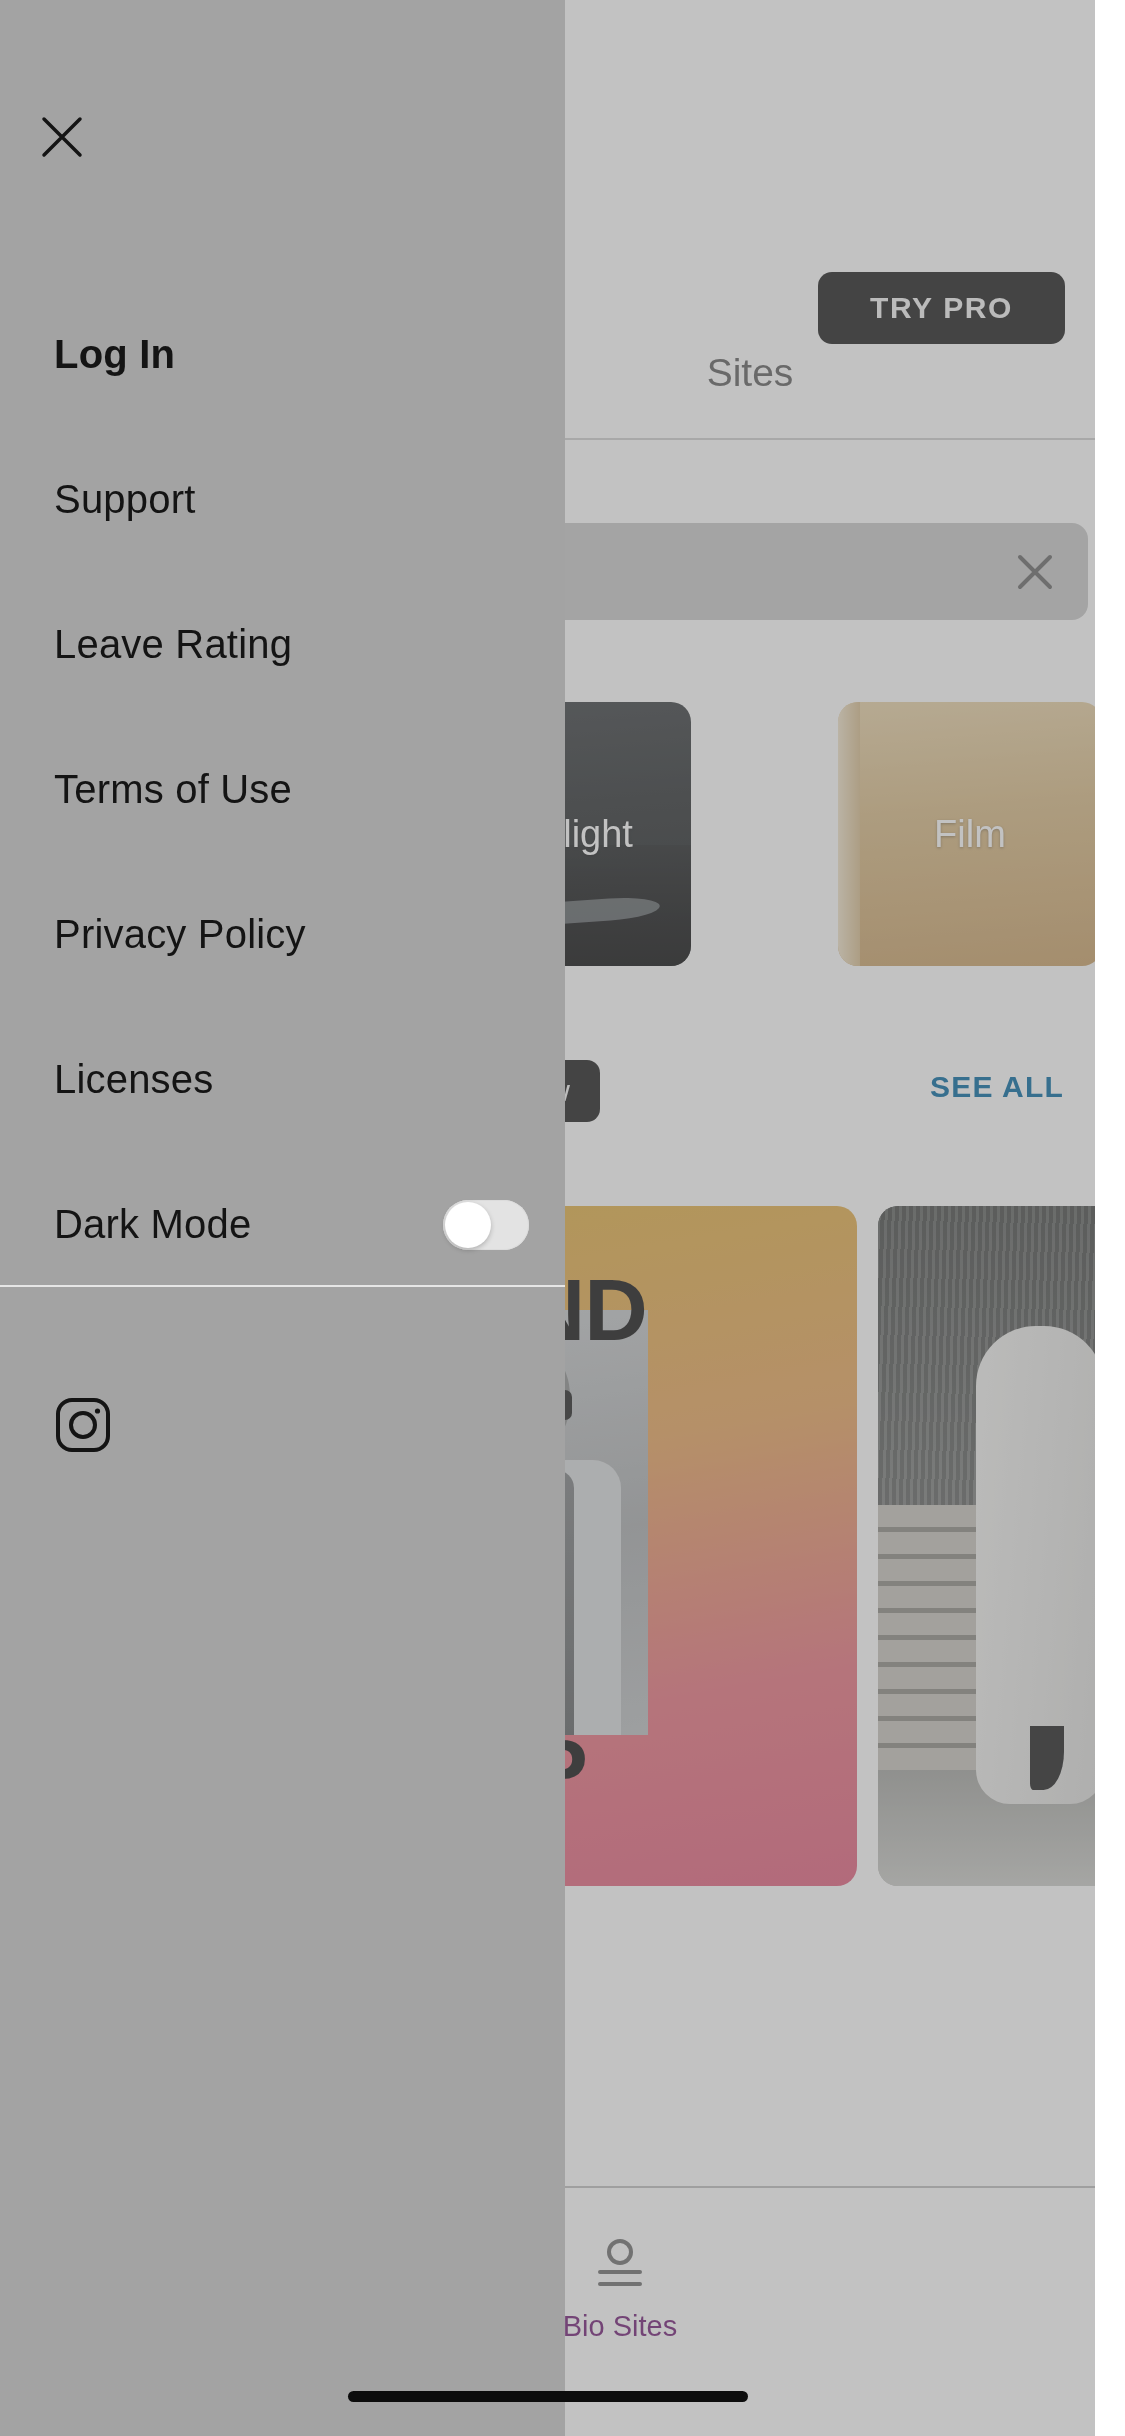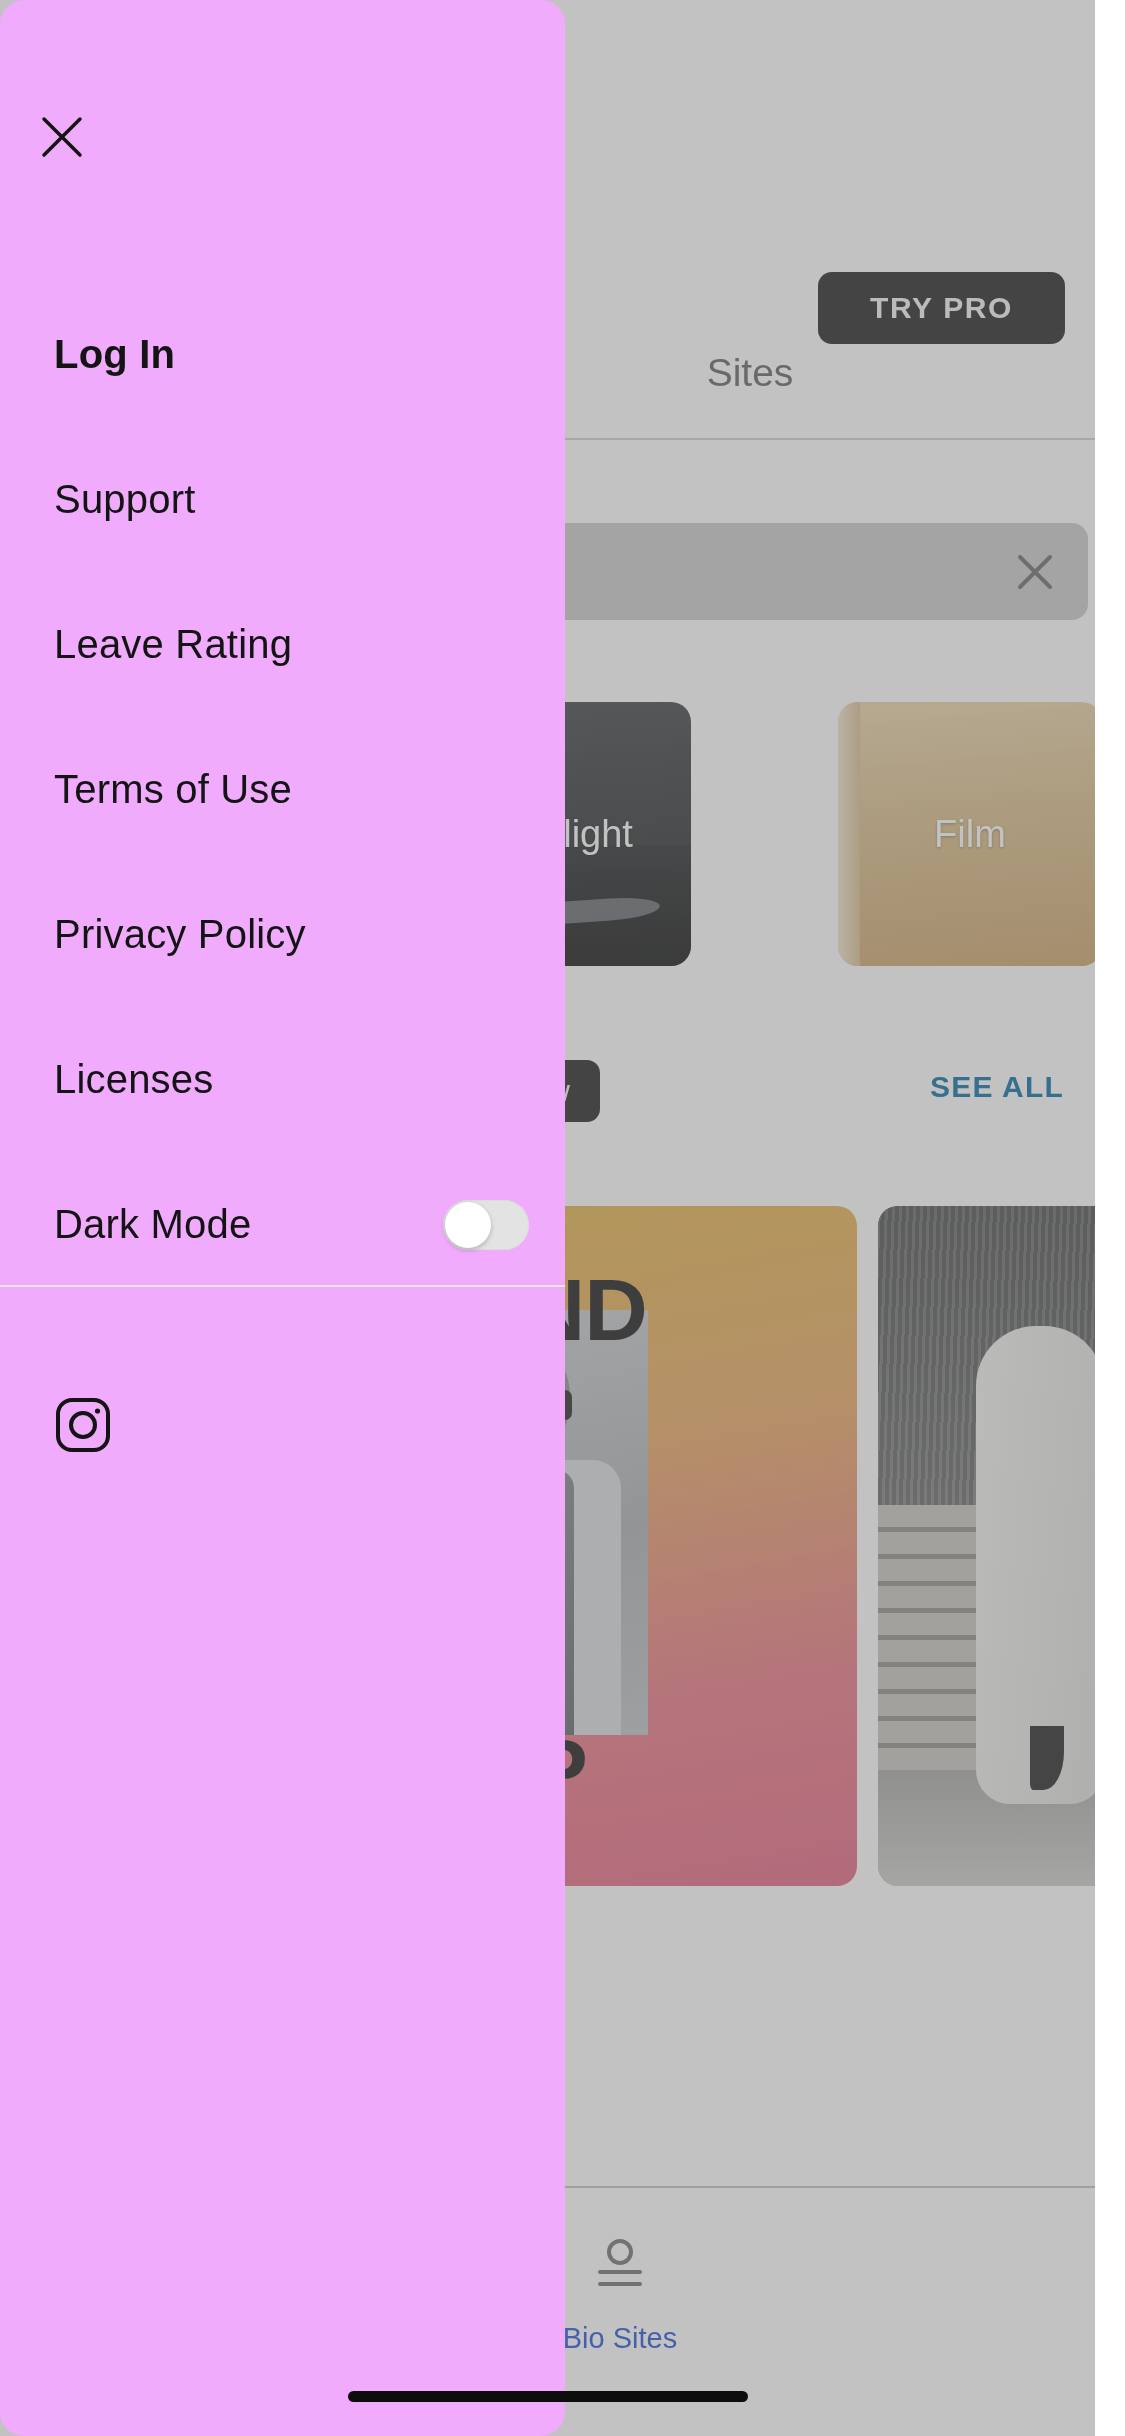--- a/index.html
+++ b/index.html
@@ -171,31 +171,31 @@
     border-radius:50%; background:#131313;
   }
   .fab:before {
     content:""; position:absolute; left:34px; top:61px; width:60px; height:6px;
     background:#ffffff; border-radius:3px;
   }
   .navitem { position:absolute; top:40px; width:200px; text-align:center; }
   .nav-plan { left:390px; }
   .nav-bio  { left:520px; }
   .navicon { height:74px; display:flex; align-items:center; justify-content:center; }
-  .navlabel { margin-top:20px; font-size:29px; color:#1d4ed8; }
+  .navlabel { margin-top:8px; font-size:29px; color:#701a75; }
 
   .home-indicator {
     position:absolute; left:50%; transform:translateX(-50%); bottom:34px;
     width:400px; height:11px; border-radius:6px; background:#0d0d0d; z-index:90;
   }
 
   
   #drawer {
     position:absolute; left:0; top:0; width:565px; height:2436px;
-    background:#f0abfc; z-index:80;border-radius:24px;
+    background:#a3a3a3; z-index:80;
   }
   .close-btn { position:absolute; left:38px; top:113px; width:48px; height:48px; cursor:pointer; }
   .menu { position:absolute; left:0; top:282px; width:565px; }
   .menu-item {
     position:relative; height:145px; display:flex; align-items:center;
     padding-left:54px; padding-right:36px;
   }
   .menu-label { font-size:40px; color:#141414; font-weight:400; letter-spacing:.2px; }
   .menu-label.strong { font-weight:700; }
   .menu-item.with-toggle { justify-content:space-between; }

